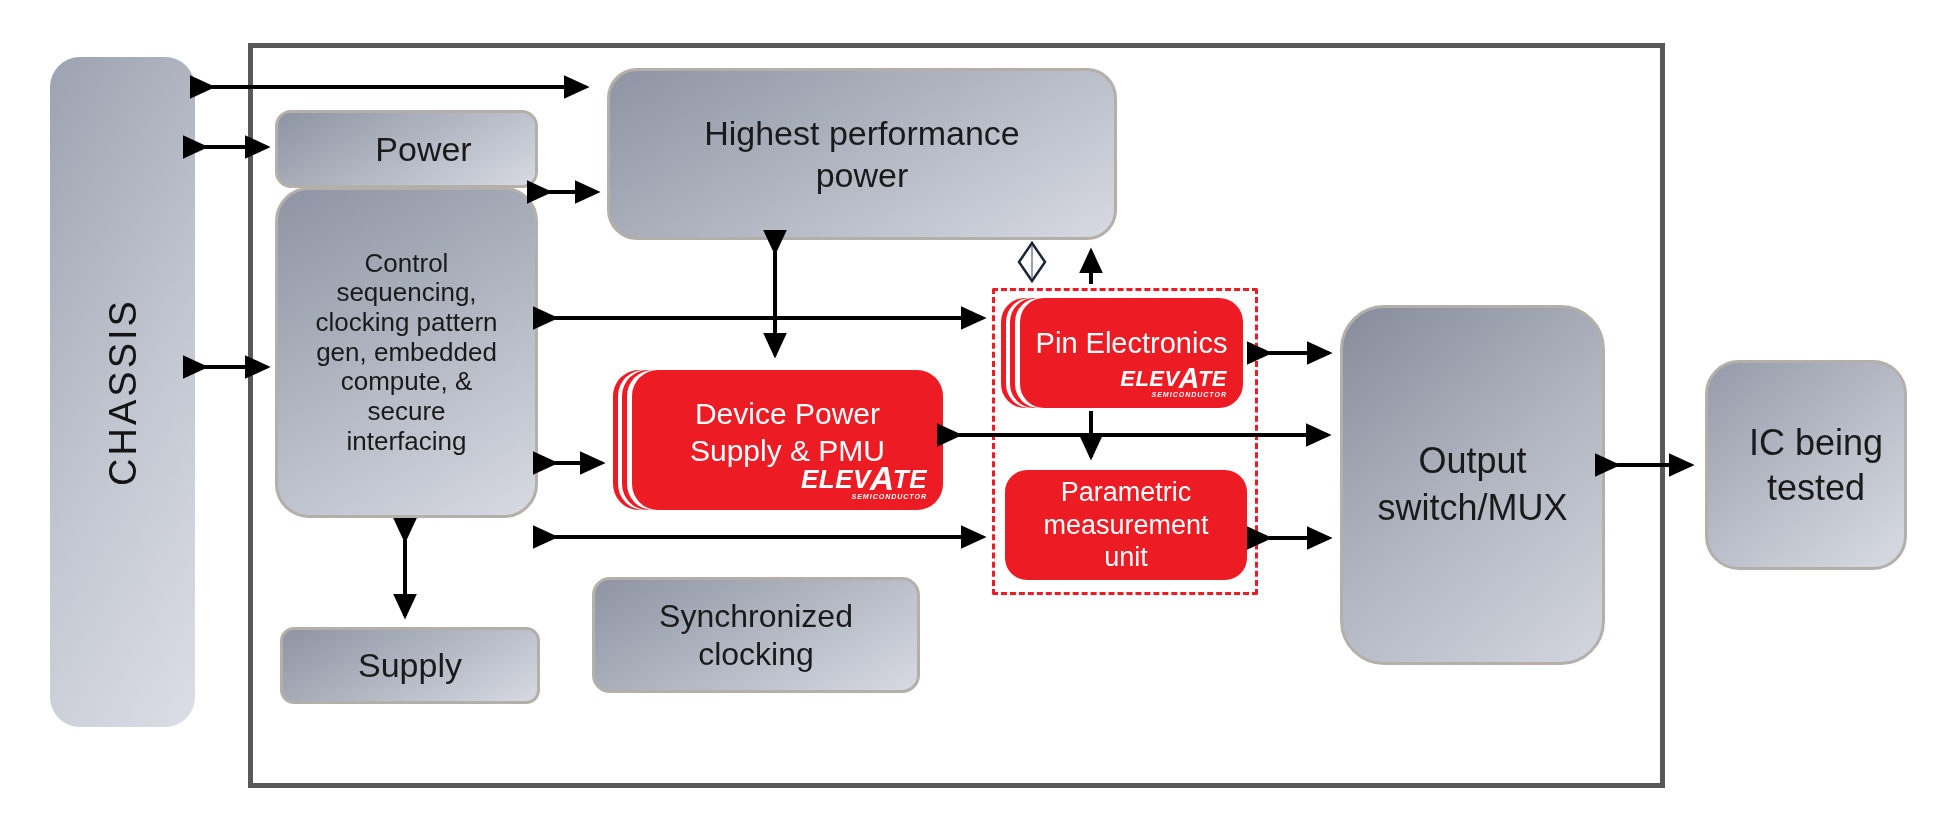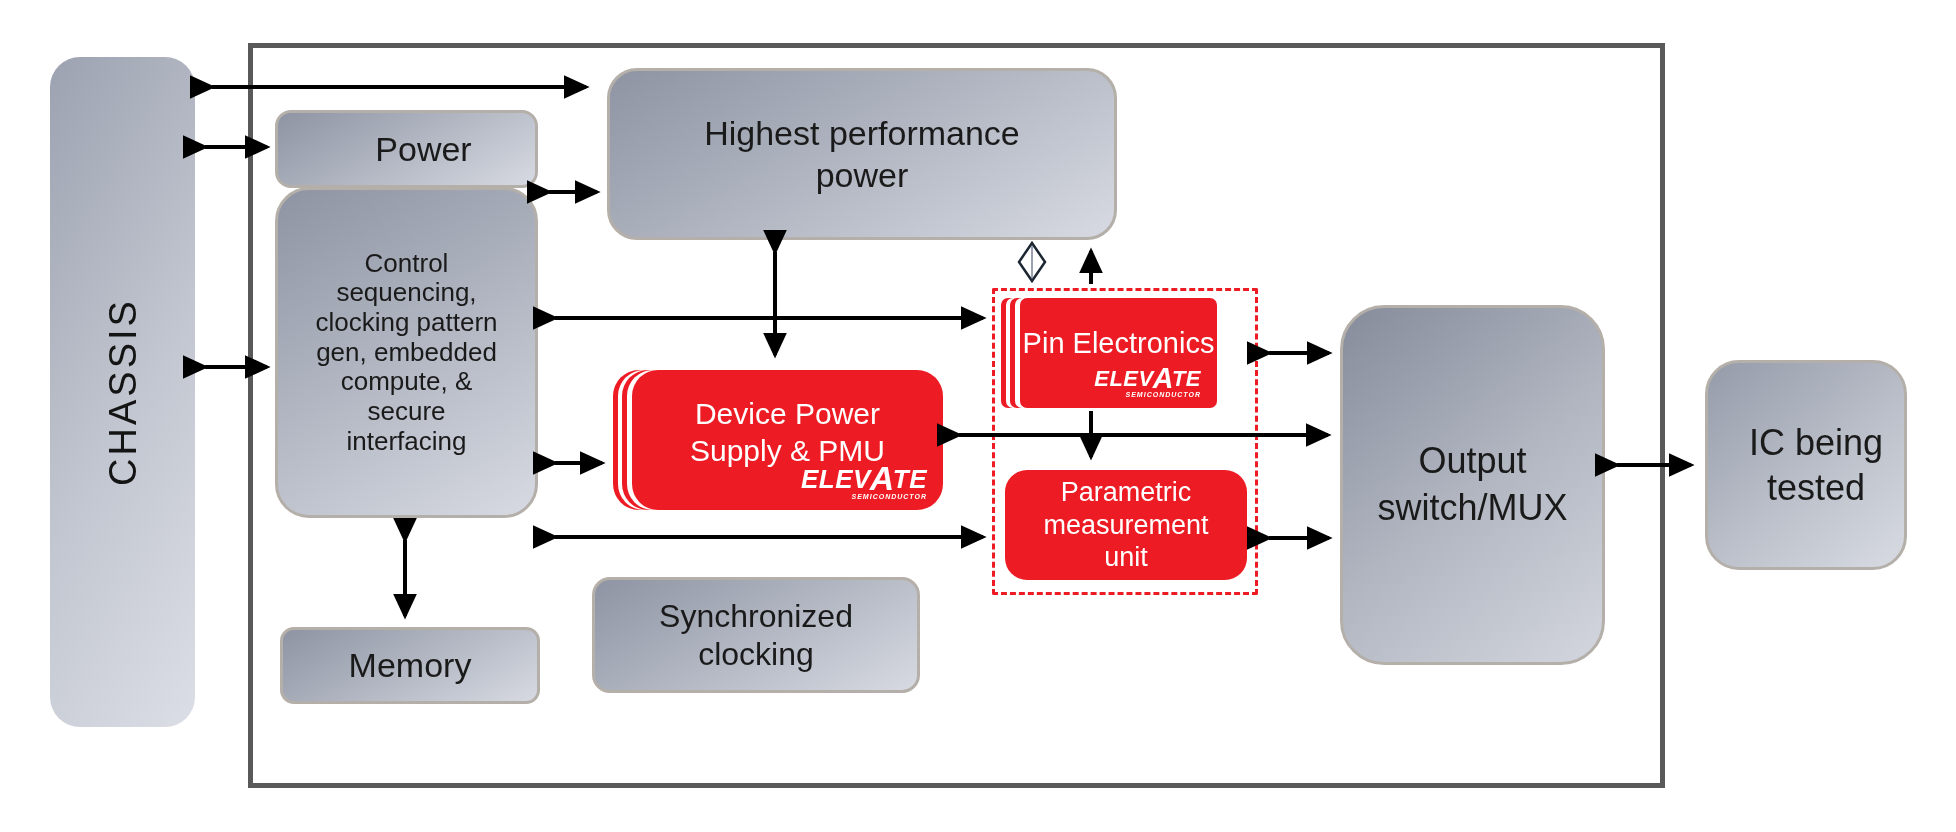--- a/index.html
+++ b/index.html
@@ -30,21 +30,21 @@
   .mux .inner{width:235px;}
   .ic{left:1705px;top:360px;width:202px;height:210px;border-radius:34px;font-size:36px;line-height:1.25;
     background:linear-gradient(140deg,#959ba9 0%,#bbc0ca 55%,#d8dbe2 100%);border:3px solid #b5afa9;padding-left:20px;}
   .ic .inner{width:165px;}
   .red{
     background:#ed1c24;color:#ffffff;border:none;
   }
   .stacked{box-shadow:-5px 0 0 #ffffff,-10px 0 0 #ed1c24,-14px 0 0 #ffffff,-19px 0 0 #ed1c24;}
   .dps{left:632px;top:370px;width:311px;height:140px;border-radius:26px;font-size:30px;line-height:1.25;}
   .dps .inner{width:250px;position:relative;top:-8px;}
-  .pin{left:1020px;top:298px;width:197px;height:110px;border-radius:7px;font-size:29px;}
+  .pin{left:1020px;top:298px;width:223px;height:110px;border-radius:24px;font-size:29px;}
   .pin .inner{position:relative;top:-10px;}
   .param{left:1005px;top:470px;width:242px;height:110px;border-radius:22px;font-size:27px;line-height:1.2;}
   .param .inner{width:210px;}
   .dashed-group{position:absolute;left:992px;top:288px;width:266px;height:307px;border:3px dashed #ed1c24;box-sizing:border-box;border-radius:2px;}
   .logo{position:absolute;right:16px;bottom:10px;display:flex;flex-direction:column;align-items:flex-end;line-height:1;}
   .logo .word{font-style:italic;font-weight:bold;letter-spacing:0.5px;display:flex;align-items:baseline;}
   .dps .logo .word{font-size:26px;}
   .pin .logo .word{font-size:22px;}
   .logo .elev-a{font-size:1.3em;line-height:0.8;margin:0 -2px 0 -1px;position:relative;top:2px;}
   .logo .sub{font-size:7px;letter-spacing:1px;font-style:italic;font-weight:bold;margin-top:1px;}
@@ -72,21 +72,21 @@
 
   <div class="box gray hpp">
     <span class="inner">Highest performance power</span>
   </div>
 
   <div class="box gray sync">
     <span class="inner">Synchronized clocking</span>
   </div>
 
   <div class="box gray memory">
-    <span class="inner">Memory</span>
+    <span class="inner">Supply</span>
   </div>
 
   <div class="box mux">
     <span class="inner">Output switch/MUX</span>
   </div>
 
   <div class="box ic">
     <span class="inner">IC being tested</span>
   </div>
 

